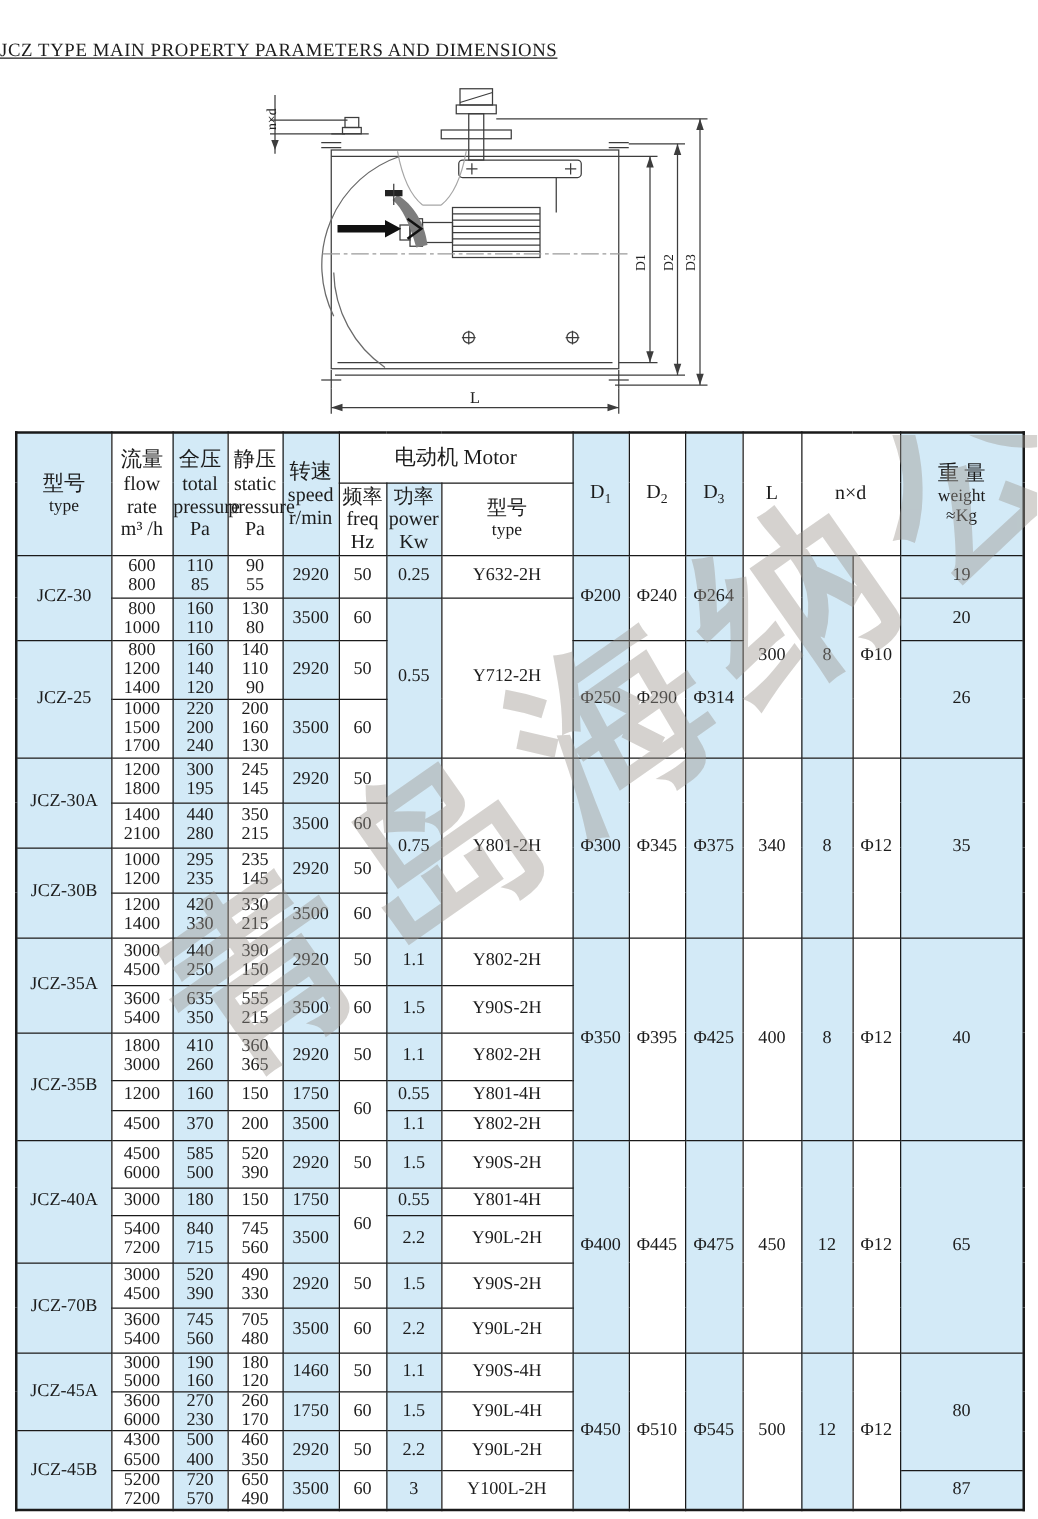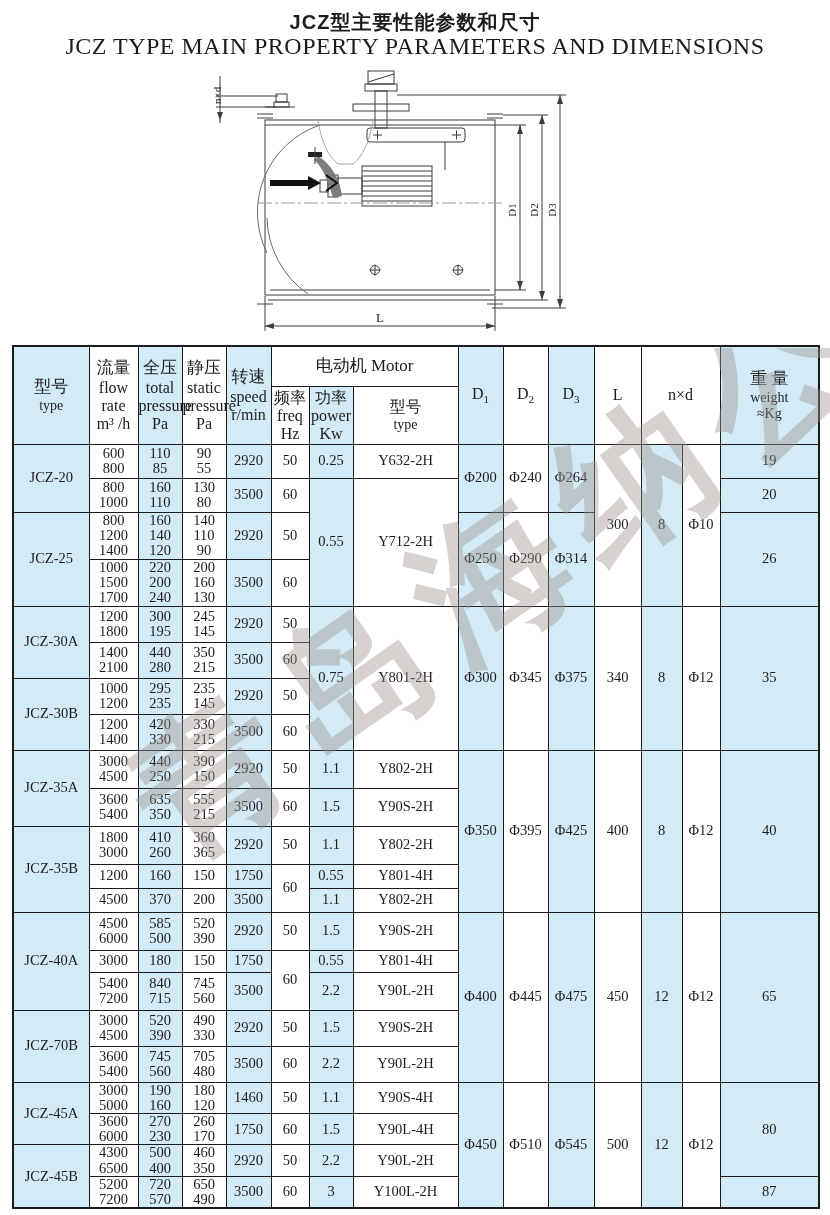--- a/index.html
+++ b/index.html
@@ -1,21 +1,21 @@
 <!DOCTYPE html>
 <html><head>
 <meta charset="utf-8">
 <style>
   html,body { margin:0; padding:0; background:#fff; }
   .page { position:relative; width:830px; height:1215px; background:#fff; overflow:hidden;
           font-family:"Liberation Serif", serif; color:#1c1c1c; }
   .title-zh { position:absolute; top:9px; left:0; width:100%; text-align:center;
               font-family:"Liberation Sans", sans-serif; font-weight:bold; font-size:20px; letter-spacing:1px; }
-  .title-en { position:absolute; top:33px; left:0; width:100%; text-align:center;
-              font-family:"Liberation Serif", serif; font-size:24px; letter-spacing:0.5px; }
+  .title-en { position:absolute; top:33px; left:0; width:100%; 
+              font-family:"Liberation Serif", serif; font-size:15px; letter-spacing:0.5px;text-decoration:underline; }
   .drawing { position:absolute; left:190px; top:68px; width:460px; height:272px; }
   .tbl-wrap { position:absolute; left:12px; top:345px; z-index:1; }
   table { border-collapse:collapse; table-layout:fixed; width:806px; border:2px solid #1a1a1a; }
   td,th { border:1px solid #1a1a1a; text-align:center; vertical-align:middle; padding:0; font-weight:normal; }
   td { font-size:14.5px; line-height:1.05; white-space:pre-line; font-family:"Liberation Serif", serif; }
   .cb { background:#d3eaf7; } .cw { background:#fff; }
   thead tr:first-child { height:40px; } thead tr:last-child { height:58px; }
   .hz { font-size:17px; line-height:1.3; } .hz2 { font-size:16px; line-height:1.2; }
   .he { font-size:14px; line-height:1.15; } .hs { font-size:16px; line-height:1.12; }
   .hd { font-size:16px; } sub { font-size:11px; }
@@ -24,21 +24,20 @@
   .watermark { position:absolute; left:150px; top:372px; font-family:"Liberation Sans", sans-serif;
                font-weight:bold; font-size:150px; color:#9c968f; opacity:0.42; white-space:nowrap;
                letter-spacing:22px; transform:rotate(-35deg); transform-origin:0 50%; }
   svg text { font-family:"Liberation Serif", serif; fill:#222; }
 </style>
 </head>
 <body>
 
 <div class="page">
 
-  <div class="title-zh">JCZ型主要性能参数和尺寸</div>
   <div class="title-en">JCZ TYPE MAIN PROPERTY PARAMETERS AND DIMENSIONS</div>
 
   <svg class="drawing" viewBox="0 0 460 272" width="460" height="272">
     <g stroke="#3d3d3d" fill="none" stroke-width="1">
 
       <rect x="75" y="52" width="230" height="175"></rect>
       <line x1="75" y1="57" x2="305" y2="57"></line>
       <line x1="80" y1="222" x2="300" y2="222"></line>
       <line x1="78" y1="232" x2="302" y2="232"></line>
 
@@ -208,21 +207,21 @@
               <div class="hs">Kw</div>
             </th>
             <th class="cw">
               <div class="hz2">型号</div>
               <div class="he">type</div>
             </th>
           </tr>
         </thead>
       <tbody>
           <tr style="height: 34px;">
-            <td rowspan="2" class="cb">JCZ-20</td>
+            <td rowspan="2" class="cb">JCZ-30</td>
             <td class="cw">600
 800</td>
             <td class="cb">110
 85</td>
             <td class="cw">90
 55</td>
             <td class="cb">2920</td>
             <td class="cw">50</td>
             <td class="cb">0.25</td>
             <td class="cw">Y632-2H</td>

